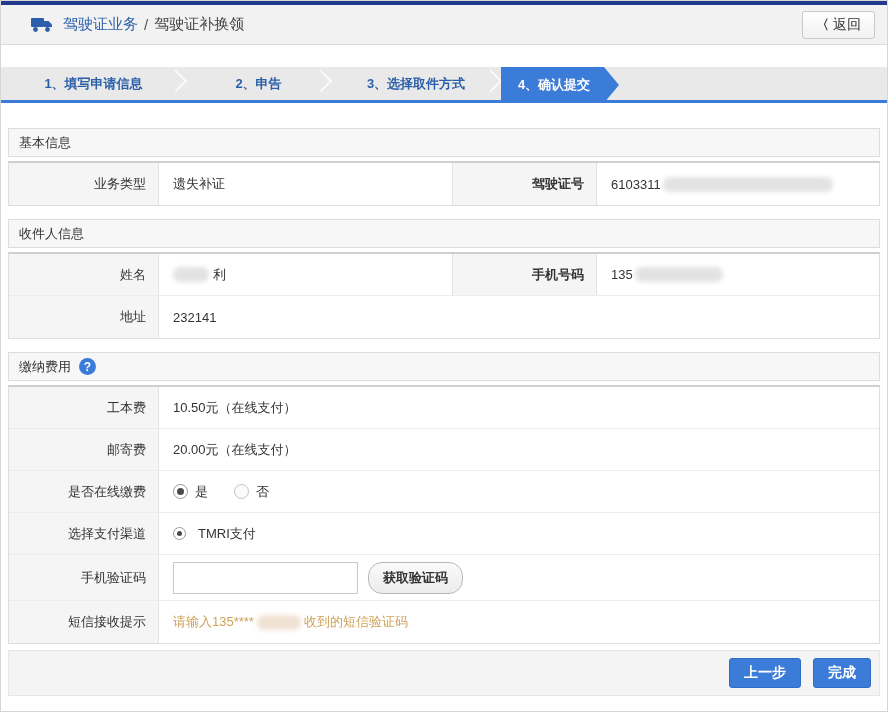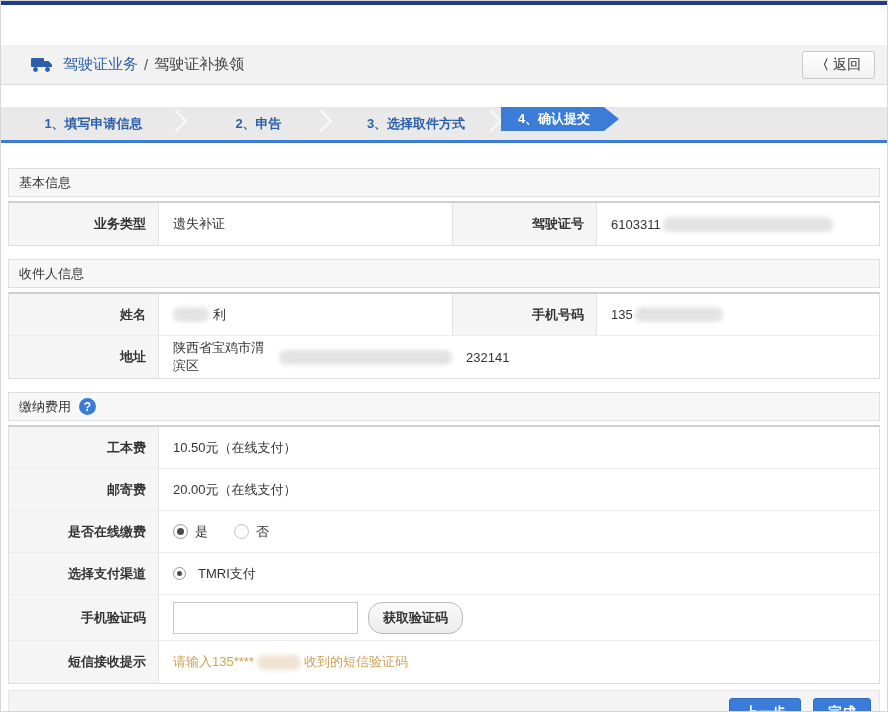--- a/index.html
+++ b/index.html
@@ -4,48 +4,48 @@
 <style>
   * { margin:0; padding:0; box-sizing:border-box; }
   html,body { background:#fff; }
   body { width:888px; height:712px; font-family:"Liberation Sans","DejaVu Sans",sans-serif; }
   .page { width:888px; height:712px; border:1px solid #d6d6d6; background:#fff; overflow:hidden; }
 
   
   .navy-strip { height:4px; background:#223a8c; }
 
   
-  .titlebar { height:40px; background:#f2f2f2; border-bottom:1px solid #dcdcdc; display:flex; align-items:center; padding:0 12px 0 30px;margin-top:40px; }
+  .titlebar { height:40px; background:#f2f2f2; border-bottom:1px solid #dcdcdc; display:flex; align-items:center; padding:0 12px 0 30px; }
   .truck { margin-right:9px; display:flex; align-items:center; }
   .title-primary { color:#2c5faa; font-size:15px; }
   .title-sep { color:#555; font-size:15px; margin:0 6px; }
   .title-secondary { color:#444; font-size:15px; }
   .back-btn { margin-left:auto; height:28px; padding:0 13px; background:linear-gradient(#ffffff,#f1f1f1); border:1px solid #c9c9c9; border-radius:3px; font-size:14px; color:#333; display:flex; align-items:center; gap:4px; cursor:pointer; }
   .back-chevron { font-size:13px; font-weight:bold; color:#333; }
 
   
   .steps { margin-top:22px; height:36px; background:#e9e9e9; border-bottom:3px solid #3b7cd9; display:flex; align-items:stretch; }
   .step { display:flex; align-items:center; justify-content:center; font-size:13px; font-weight:bold; color:#2c5faa; position:relative; height:33px; }
   .step.s1 { width:185px;justify-content:center; }
   .step.s2 { width:145px; }
   .step.s3 { width:170px; }
   .step .sep { position:absolute; right:2px; top:6px; width:16px; height:16px; border-top:2px solid #fafafa; border-right:2px solid #fafafa; transform:rotate(45deg); }
-  .step.active { width:118px; background:#3b7cd9; color:#fff; height:24px; clip-path:polygon(0 0, calc(100% - 15px) 0, 100% 50%, calc(100% - 15px) 100%, 0 100%); padding-right:12px; }
+  .step.active { width:118px; background:#3b7cd9; color:#fff; height:36px; clip-path:polygon(0 0, calc(100% - 15px) 0, 100% 50%, calc(100% - 15px) 100%, 0 100%); padding-right:12px; }
 
   .content { padding:0 7px; }
 
   .sec-hd { margin-top:25px; height:29px; background:#f7f7f7; border:1px solid #ddd; display:flex; align-items:center; padding:0 10px; font-size:13px; color:#333; }
   .sec-hd.tight { margin-top:13px; }
   .help-icon { width:17px; height:17px; border-radius:50%; background:#3b7cd9; color:#fff; font-size:12px; font-weight:bold; display:flex; align-items:center; justify-content:center; margin-left:8px; cursor:pointer; }
 
   .tbl { margin-top:4px; border:1px solid #ddd; border-top:2px solid #cfcfcf; }
   .row { display:flex; height:42px; border-bottom:1px solid #ececec; background:#fff; }
   .row.tall { height:46px; }
   .row:last-child { border-bottom:none; }
-  .lbl { width:150px; background:#f5f5f5; display:flex; align-items:center; justify-content:flex-end; padding-right:12px; font-weight:bold; font-size:13px; color:#333; border-right:1px solid #e2e2e2; }
+  .lbl { width:150px; background:#f5f5f5; display:flex; align-items:center; justify-content:flex-end; padding-right:12px; font-weight:normal; font-size:13px; color:#333; border-right:1px solid #e2e2e2; }
   .lbl2 { width:145px; background:#f5f5f5; display:flex; align-items:center; justify-content:flex-end; padding-right:12px; font-weight:bold; font-size:13px; color:#333; border-left:1px solid #e2e2e2; border-right:1px solid #e2e2e2; }
   .val { flex:1; display:flex; align-items:center; padding-left:14px; font-size:13px; color:#333; }
   .val.half { flex:0 0 293px; }
 
   .redact { display:inline-block; height:15px; border-radius:7px; background:#e3e3e3; filter:blur(2px); vertical-align:middle; }
   .w-lic { width:170px; margin-left:2px; }
   .w-name { width:36px; margin-right:4px; }
   .w-phone { width:88px; margin-left:2px; }
   .w-addr { width:195px; margin-left:2px; }
   .w-sms { width:44px; background:#f0e3d4; margin:0 3px; }
@@ -136,24 +136,20 @@
           <span>利</span>
         </div>
         <div class="lbl2">手机号码</div>
         <div class="val">
           <span>135</span>
           <span class="redact w-phone"></span>
         </div>
       </div>
       <div class="row">
         <div class="lbl">地址</div>
-        <div class="val half">
-          <span>陕西省宝鸡市渭滨区</span>
-          <span class="redact w-addr"></span>
-        </div>
         <div class="val">232141</div>
       </div>
     </div>
 
     <div class="sec-hd tight">
       <span>缴纳费用</span>
       <span class="help-icon">?</span>
     </div>
     <div class="tbl">
       <div class="row">

